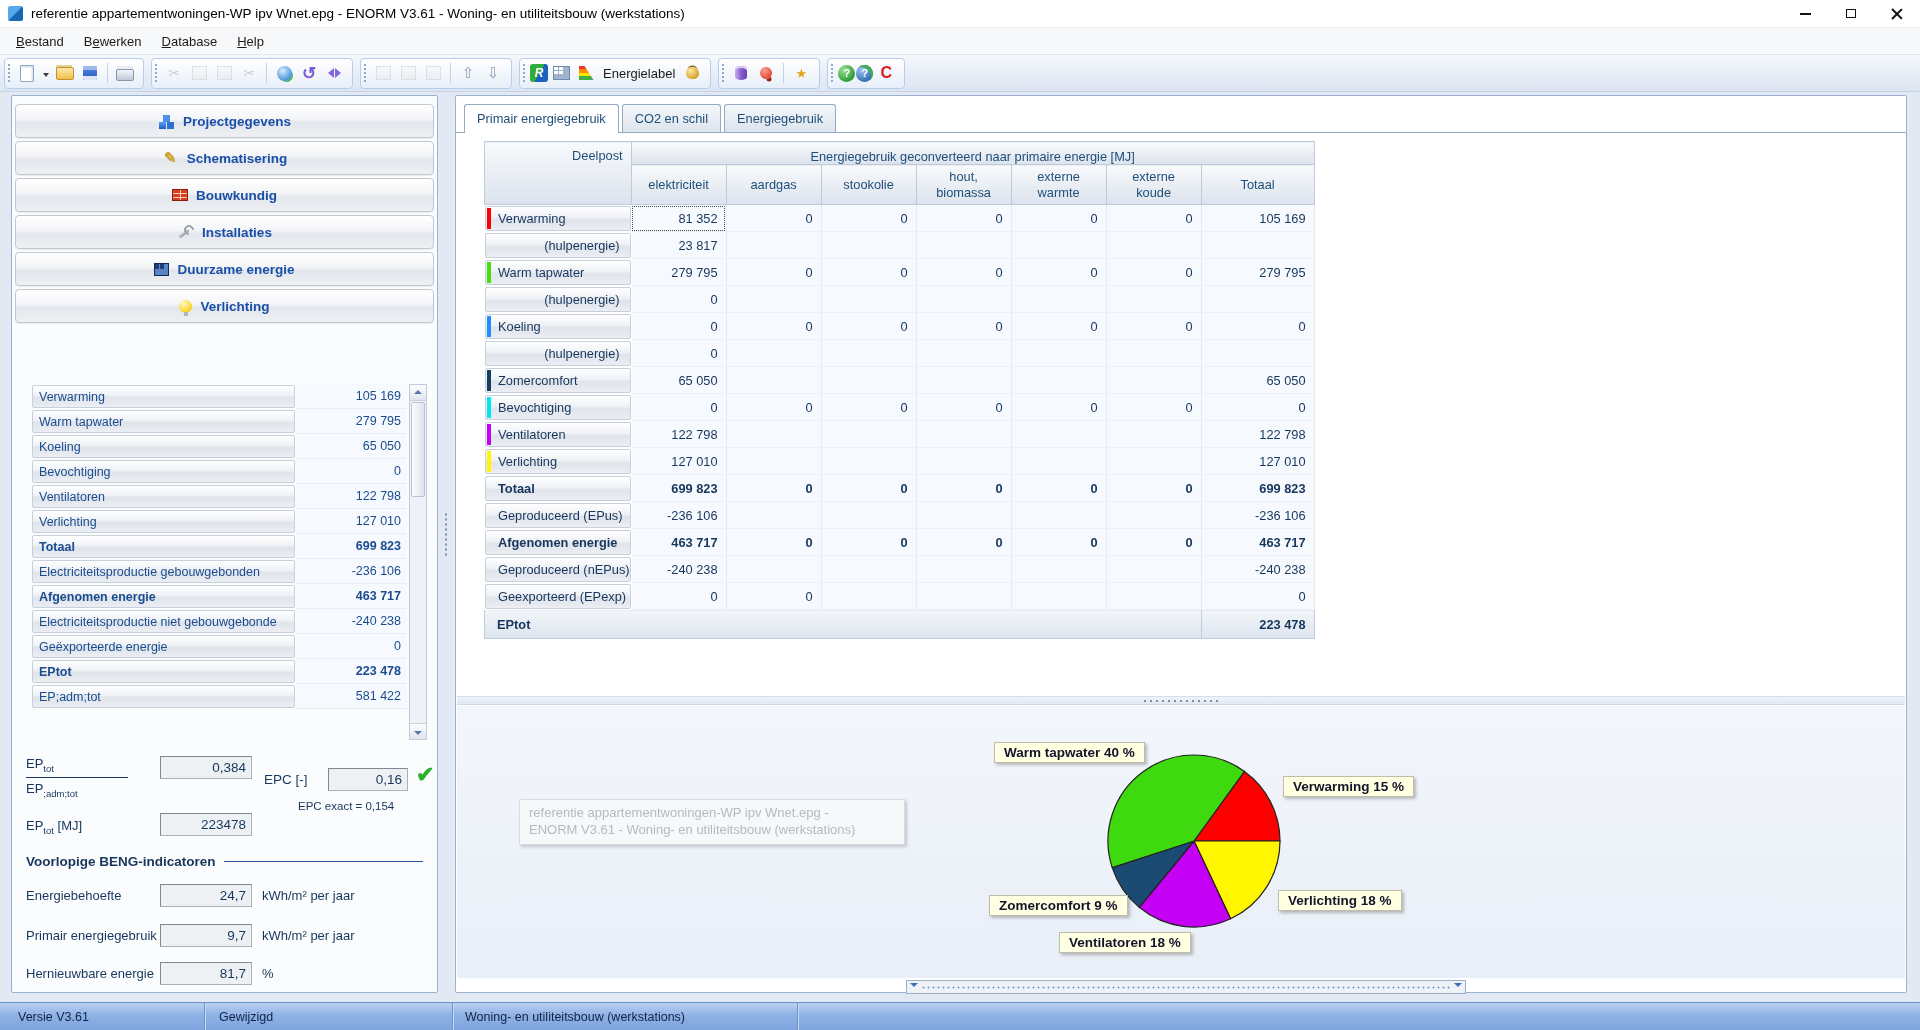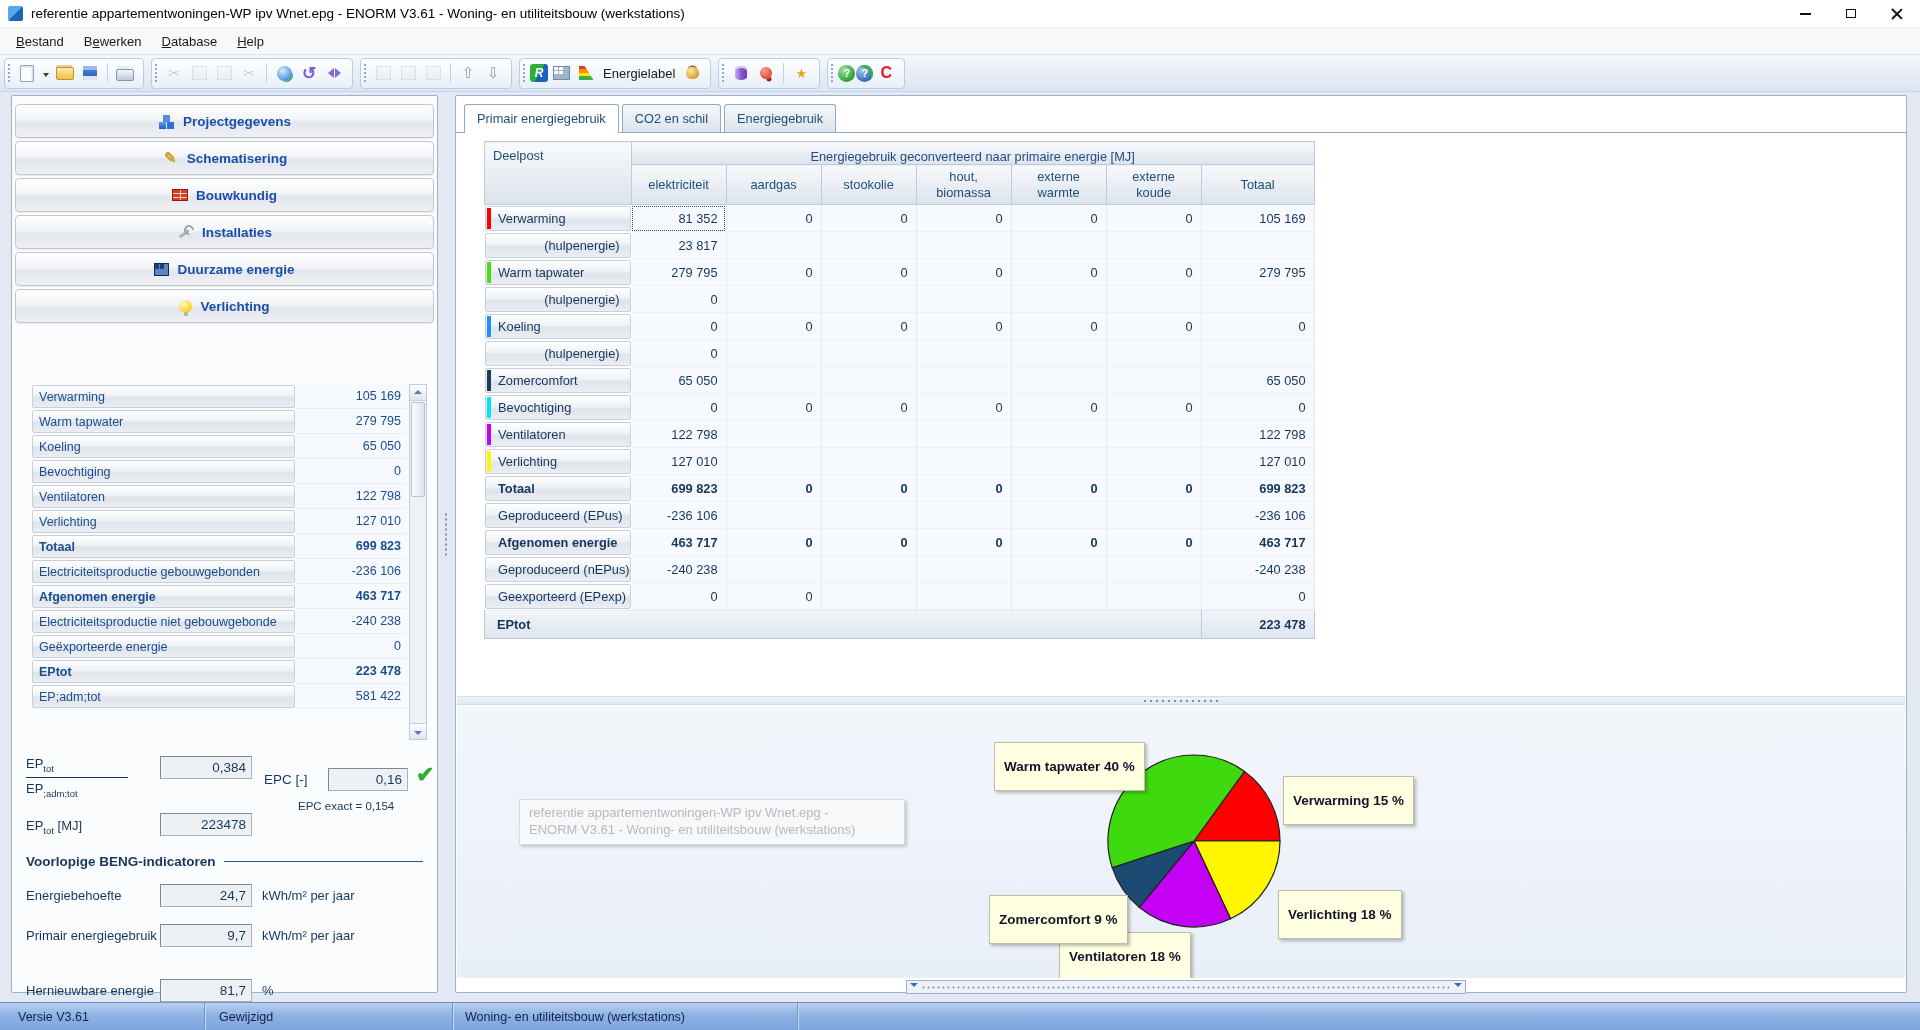--- a/index.html
+++ b/index.html
@@ -111,54 +111,54 @@
   .check{position:absolute;left:404px;top:6px;color:#2eb02e;font-size:22px;font-weight:700;}
   .l-exact{position:absolute;left:286px;top:44px;font-size:11.5px;}
   .l-eptotmj{position:absolute;left:14px;top:62px;}
   .i-eptotmj{left:148px;top:57px;width:92px;}
   .bengtitle{position:absolute;left:14px;top:98px;right:14px;display:flex;align-items:center;gap:8px;font-weight:700;font-size:13.5px;}
   .bengtitle .rule{flex:1;border-top:1.5px solid #2456a4;}
   .brow{position:absolute;left:14px;right:14px;height:24px;}
   .brow .blabel{position:absolute;left:0;top:4px;}
   .brow .inp{left:134px;top:0;width:92px;}
   .brow .bunit{position:absolute;left:236px;top:4px;}
-  .brow.b0{top:128px;} .brow.b1{top:168px;} .brow.b2{top:223px;}
+  .brow.b0{top:128px;} .brow.b1{top:168px;} .brow.b2{top:206px;}
   sub{font-size:9.5px;}
 
   
   .tabs{position:absolute;left:8px;top:8px;display:flex;gap:3px;z-index:2;}
   .tab{height:28px;padding:0 12px;display:flex;align-items:center;font-size:12.8px;color:#1f4e79;background:linear-gradient(#f4f7fa,#dde4ed);border:1px solid #93a9c4;border-radius:3px 3px 0 0;border-bottom:none;}
   .tab.active{background:#fff;position:relative;}
   .tab.active::after{content:"";position:absolute;left:0;right:0;bottom:-1px;height:2px;background:#fff;}
   .tabline{position:absolute;left:0;right:0;top:36px;border-top:1px solid #93a9c4;}
 
   
   .mtable{position:absolute;left:28px;top:45px;border-collapse:collapse;table-layout:fixed;font-size:12.8px;color:#17365d;}
   .mtable th{background:linear-gradient(#f8fafc,#e7ecf3 60%,#dce3ec);border:1px solid #bfcbda;color:#1f4e79;font-weight:400;}
-  th.mt-corner{text-align:left;vertical-align:top;padding:6px 8px;height:56px;}
+  th.mt-corner{text-align:right;vertical-align:top;padding:6px 8px;height:56px;}
   th.mt-ghead{vertical-align:top;padding-top:7px;text-align:center;}
   th.mt-col{height:40px;text-align:center;vertical-align:middle;white-space:pre-line;line-height:1.25;padding:2px;}
   td.mt-lbl{border:1px solid #fff;padding:0;height:27px;}
   .lblin{position:relative;height:25px;margin:0;border:1px solid #c6cfda;border-radius:2px;background:linear-gradient(180deg,#ffffff,#eef1f5 45%,#dfe4eb 55%,#ebeef3);display:flex;align-items:center;padding-left:12px;overflow:hidden;white-space:nowrap;}
   .lblin.ind{justify-content:flex-end;padding-right:10px;}
   .lblin .bar{position:absolute;left:1px;top:1px;bottom:1px;width:4px;}
   td.mt-val{background:#f6f9fd;border-right:1px solid #e3eaf2;border-bottom:1px solid #edf1f7;text-align:right;padding-right:8px;}
   .b{font-weight:700;}
   td.sel{outline:1px dotted #4a4a4a;outline-offset:-2px;}
   tr.foot td{background:linear-gradient(#f2f5f9,#dde5ef);border:1px solid #bfcbda;font-weight:700;height:29px;}
   td.mt-flbl{text-align:left;padding-left:12px;}
   td.mt-fval{text-align:right;padding-right:8px;}
 
   
   .hsplit{position:absolute;left:1px;right:1px;top:600px;height:9px;background:linear-gradient(#eef2f8,#e2e9f3);border-top:1px solid #d4dde9;border-bottom:1px solid #cfd9e6;}
   .hsplit::before{content:"";display:block;width:78px;height:4px;margin:2px auto 0;background-image:radial-gradient(circle,#7d8ea6 1px,transparent 1.3px);background-size:6px 4px;}
   .chart{position:absolute;left:1px;right:1px;top:610px;height:272px;background:linear-gradient(#f3f6fb,#e9eff8);overflow:hidden;}
   .ctooltip{position:absolute;left:62px;top:93px;width:386px;height:46px;background:#f6f8fa;border:1px solid #d9dcdf;box-shadow:2px 2px 3px rgba(0,0,0,.18);color:#b7babd;font-size:13px;padding:4px 9px;line-height:17px;}
   .pie{position:absolute;left:642px;top:40px;}
-  .plabel{position:absolute;background:#ffffe1;border:1px solid #bdbda8;box-shadow:2px 2px 3px rgba(0,0,0,.25);font-size:13.5px;font-weight:600;color:#14142a;padding:16px 9px;white-space:nowrap;}
+  .plabel{position:absolute;background:#ffffe1;border:1px solid #bdbda8;box-shadow:2px 2px 3px rgba(0,0,0,.25);font-size:13.5px;font-weight:600;color:#14142a;padding:2px 9px;white-space:nowrap;}
   .pl0{left:826px;top:70px;} .pl1{left:821px;top:184px;} .pl2{left:602px;top:226px;}
   .pl3{left:532px;top:189px;} .pl4{left:537px;top:36px;}
   .connectors{position:absolute;inset:0;pointer-events:none;}
   .hslider{position:absolute;left:450px;top:884px;width:560px;height:14px;border:1px solid #9db0c8;background:#eef1f6;}
   .hslider::before{content:"";position:absolute;left:14px;right:14px;top:4px;height:5px;background-image:radial-gradient(circle,#6f9ad0 .9px,transparent 1.1px);background-size:5px 5px;}
   .hs-end{position:absolute;top:2px;width:0;height:0;border:4.5px solid transparent;}
   .hs-end.l{left:3px;border-top-color:#3f6fb8;border-bottom:0;}
   .hs-end.r{right:3px;border-top-color:#3f6fb8;border-bottom:0;}
 
   

